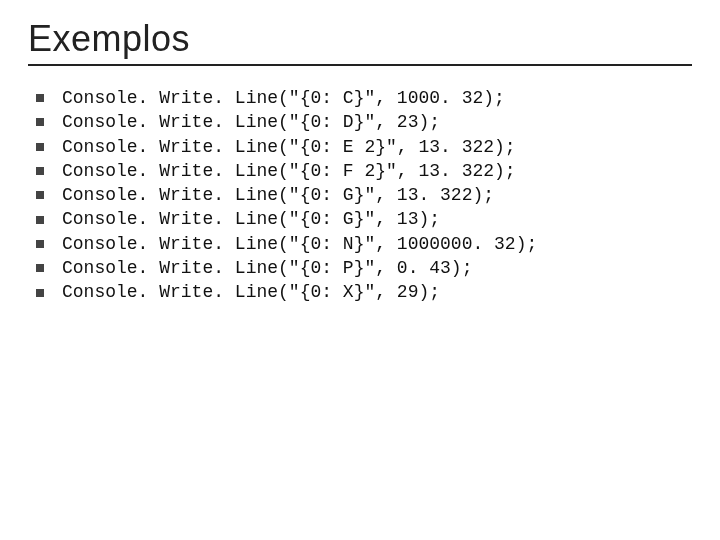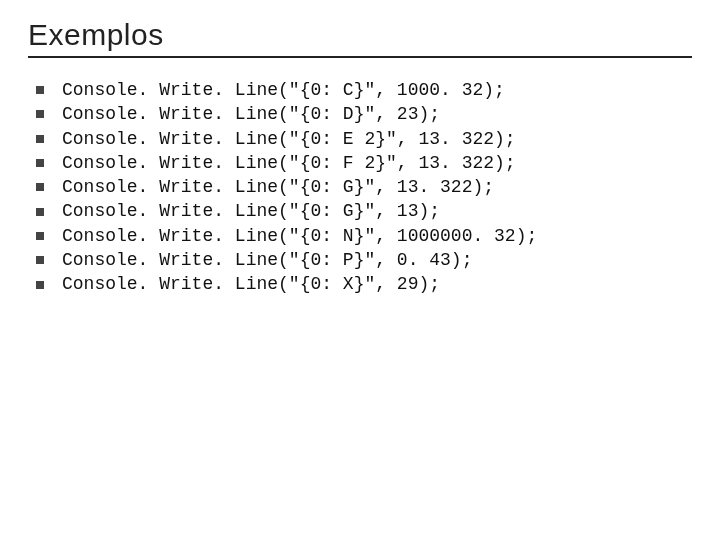--- a/index.html
+++ b/index.html
@@ -11,21 +11,21 @@
     font-family: Arial, Helvetica, sans-serif;
     overflow: hidden;
   }
   .slide {
     box-sizing: border-box;
     width: 720px;
     height: 540px;
     padding: 18px 28px;
   }
   .title {
-    font-size: 30px;
+    font-size: 36px;
     color: #222;
     font-weight: 400;
     margin: 0 0 4px 0;
     letter-spacing: 0.5px;
   }
   .underline {
     border-bottom: 2px solid #222;
     width: 100%;
     margin-bottom: 20px;
   }

